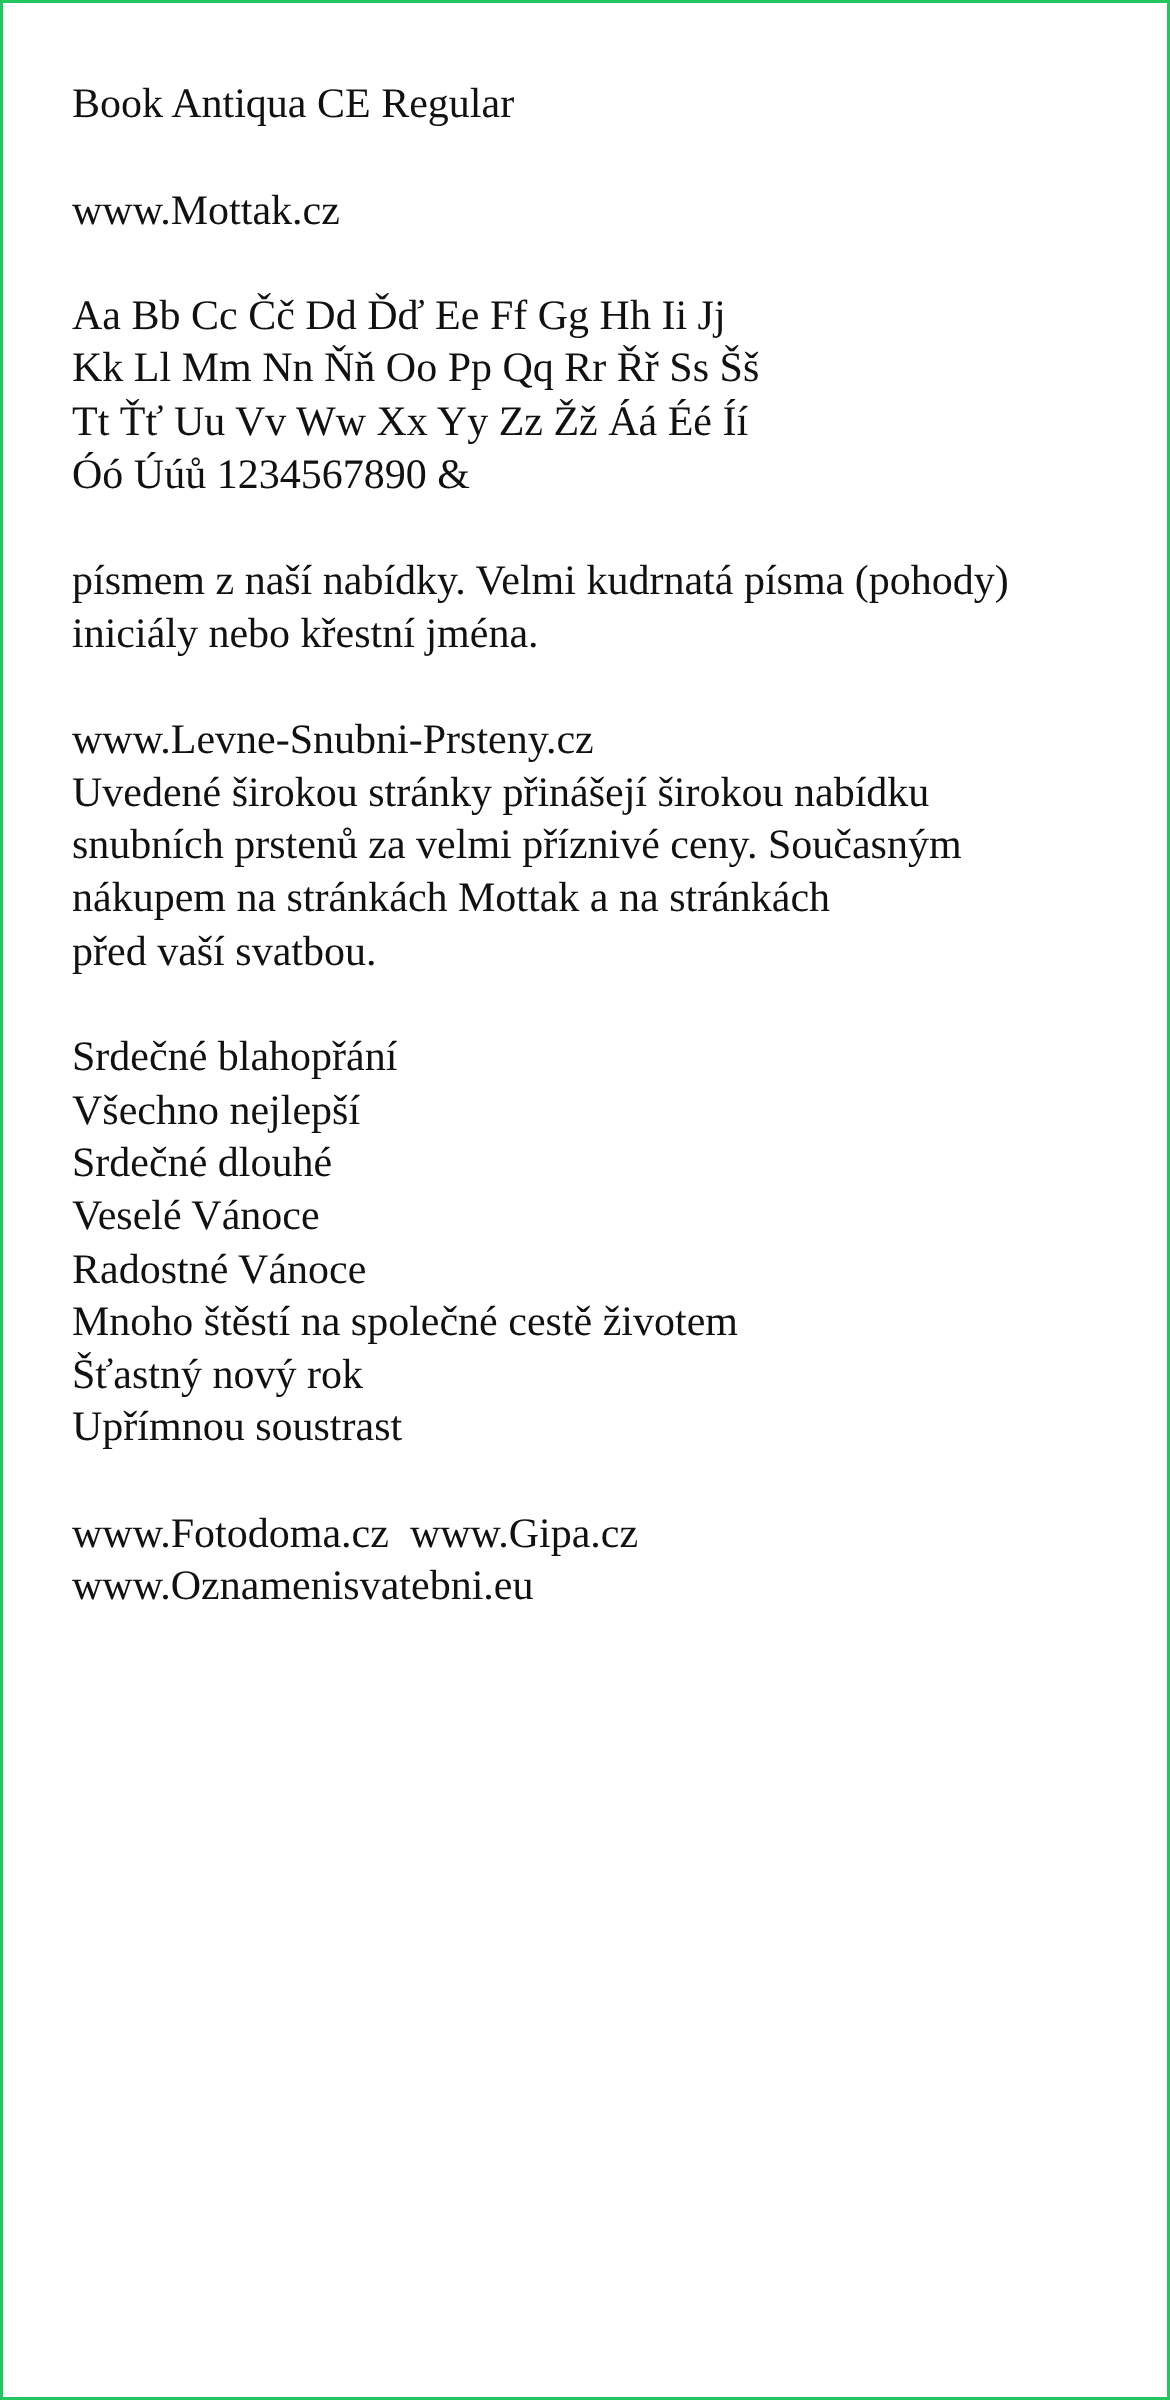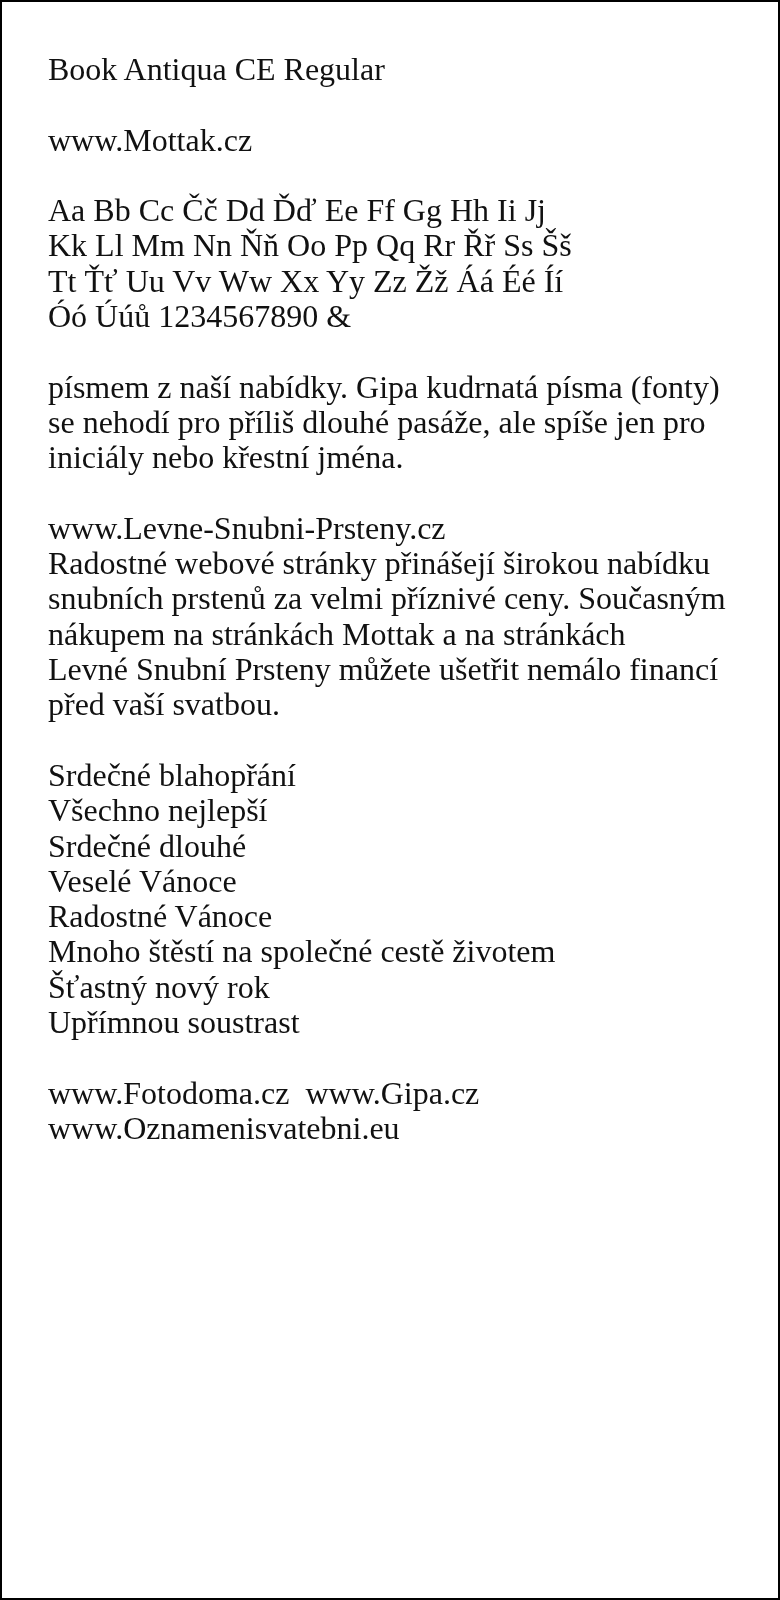--- a/index.html
+++ b/index.html
@@ -10,25 +10,25 @@
     body {
       width: 780px;
       height: 1600px;
       overflow: hidden;
     }
     .page {
       position: relative;
       width: 780px;
       height: 1600px;
       box-sizing: border-box;
-      border: 2px solid #000000;
+      border: 2px solid #22c55e;
       background: #ffffff;
       font-family: "Liberation Serif", "DejaVu Serif", serif;
       color: #111111;
-      font-size: 32px;
+      font-size: 28px;
       line-height: 35.3px;
     }
     .content {
       position: absolute;
       left: 46px;
       top: 50px;
       right: 10px;
     }
     .block {
       margin: 0;
@@ -61,33 +61,31 @@
     <div class="block">
       <span class="line">Aa Bb Cc Čč Dd Ďď Ee Ff Gg Hh Ii Jj</span>
       <span class="line">Kk Ll Mm Nn Ňň Oo Pp Qq Rr Řř Ss Šš</span>
       <span class="line">Tt Ťť Uu Vv Ww Xx Yy Zz Žž Áá Éé Íí</span>
       <span class="line">Óó Úúů 1234567890 &amp;</span>
     </div>
 
     <div class="gap"></div>
 
     <div class="block para">
-      <span class="line">písmem z naší nabídky. Gipa kudrnatá písma (fonty)</span>
-      <span class="line">se nehodí pro příliš dlouhé pasáže, ale spíše jen pro</span>
+      <span class="line">písmem z naší nabídky. Velmi kudrnatá písma (pohody)</span>
       <span class="line">iniciály nebo křestní jména.</span>
     </div>
 
     <div class="gap"></div>
 
     <div class="block para">
       <span class="line">www.Levne-Snubni-Prsteny.cz</span>
-      <span class="line">Radostné webové stránky přinášejí širokou nabídku</span>
+      <span class="line">Uvedené širokou stránky přinášejí širokou nabídku</span>
       <span class="line">snubních prstenů za velmi příznivé ceny. Současným</span>
       <span class="line">nákupem na stránkách Mottak a na stránkách</span>
-      <span class="line">Levné Snubní Prsteny můžete ušetřit nemálo financí</span>
       <span class="line">před vaší svatbou.</span>
     </div>
 
     <div class="gap"></div>
 
     <div class="block">
       <span class="line">Srdečné blahopřání</span>
       <span class="line">Všechno nejlepší</span>
       <span class="line">Srdečné dlouhé</span>
       <span class="line">Veselé Vánoce</span>

